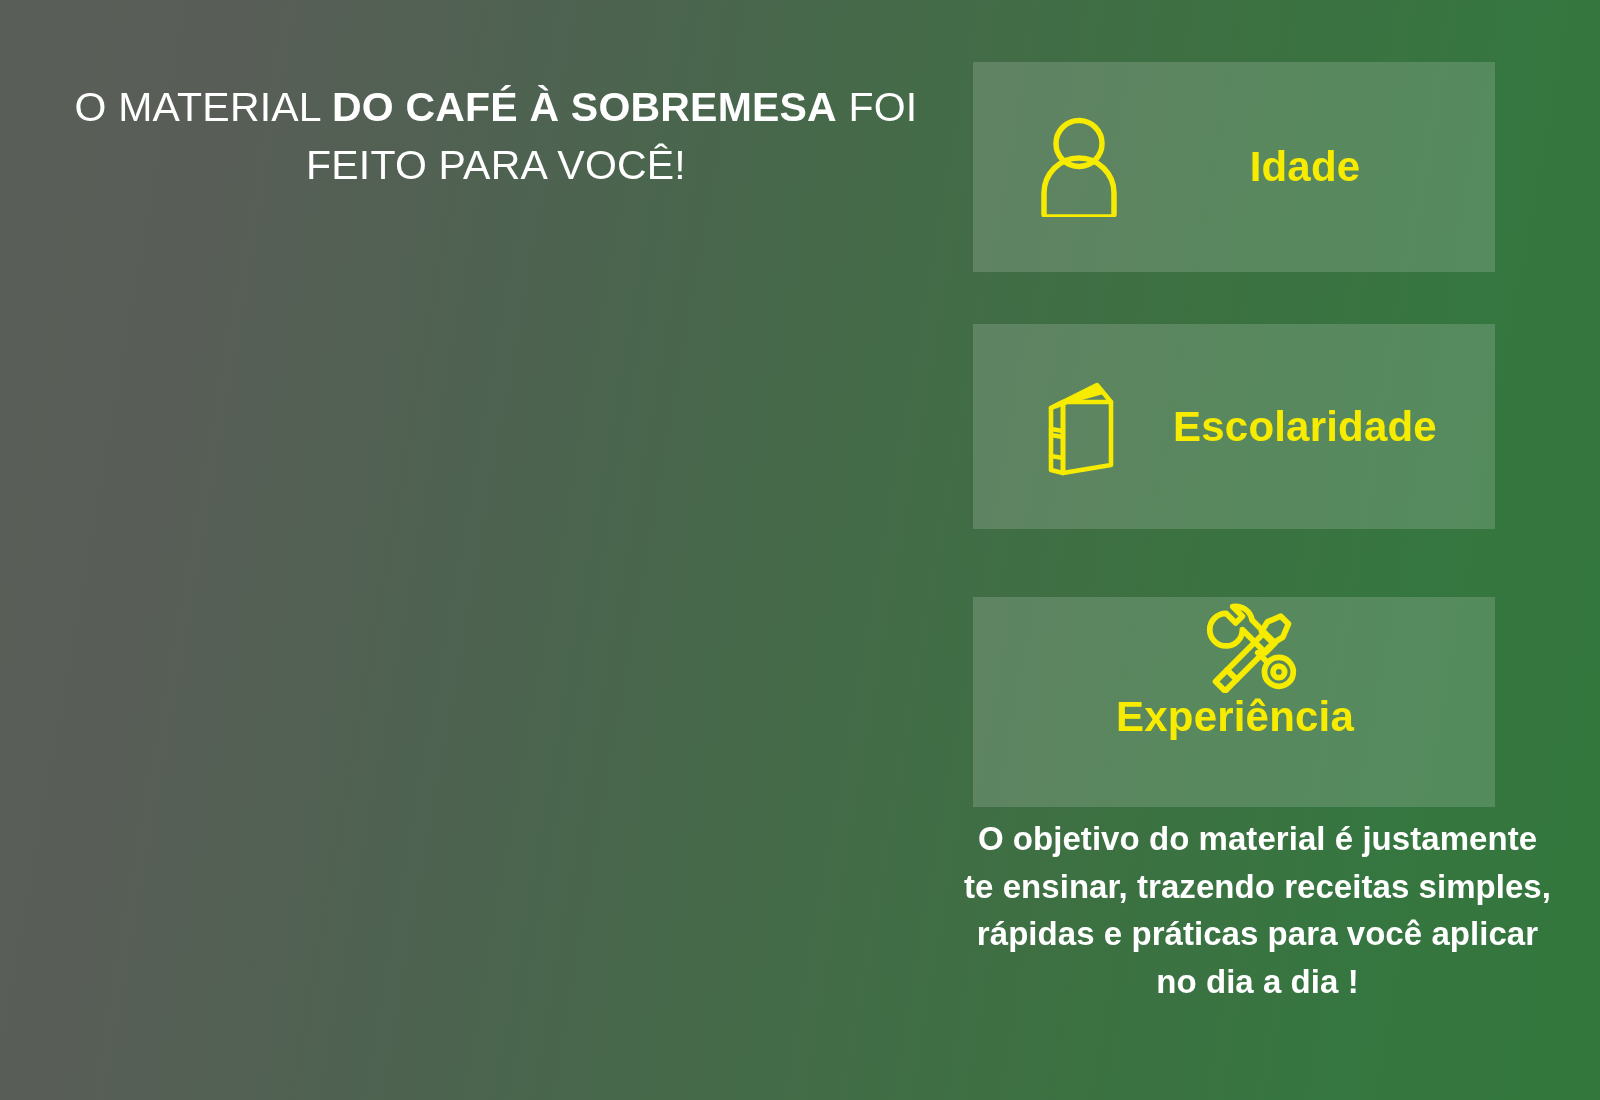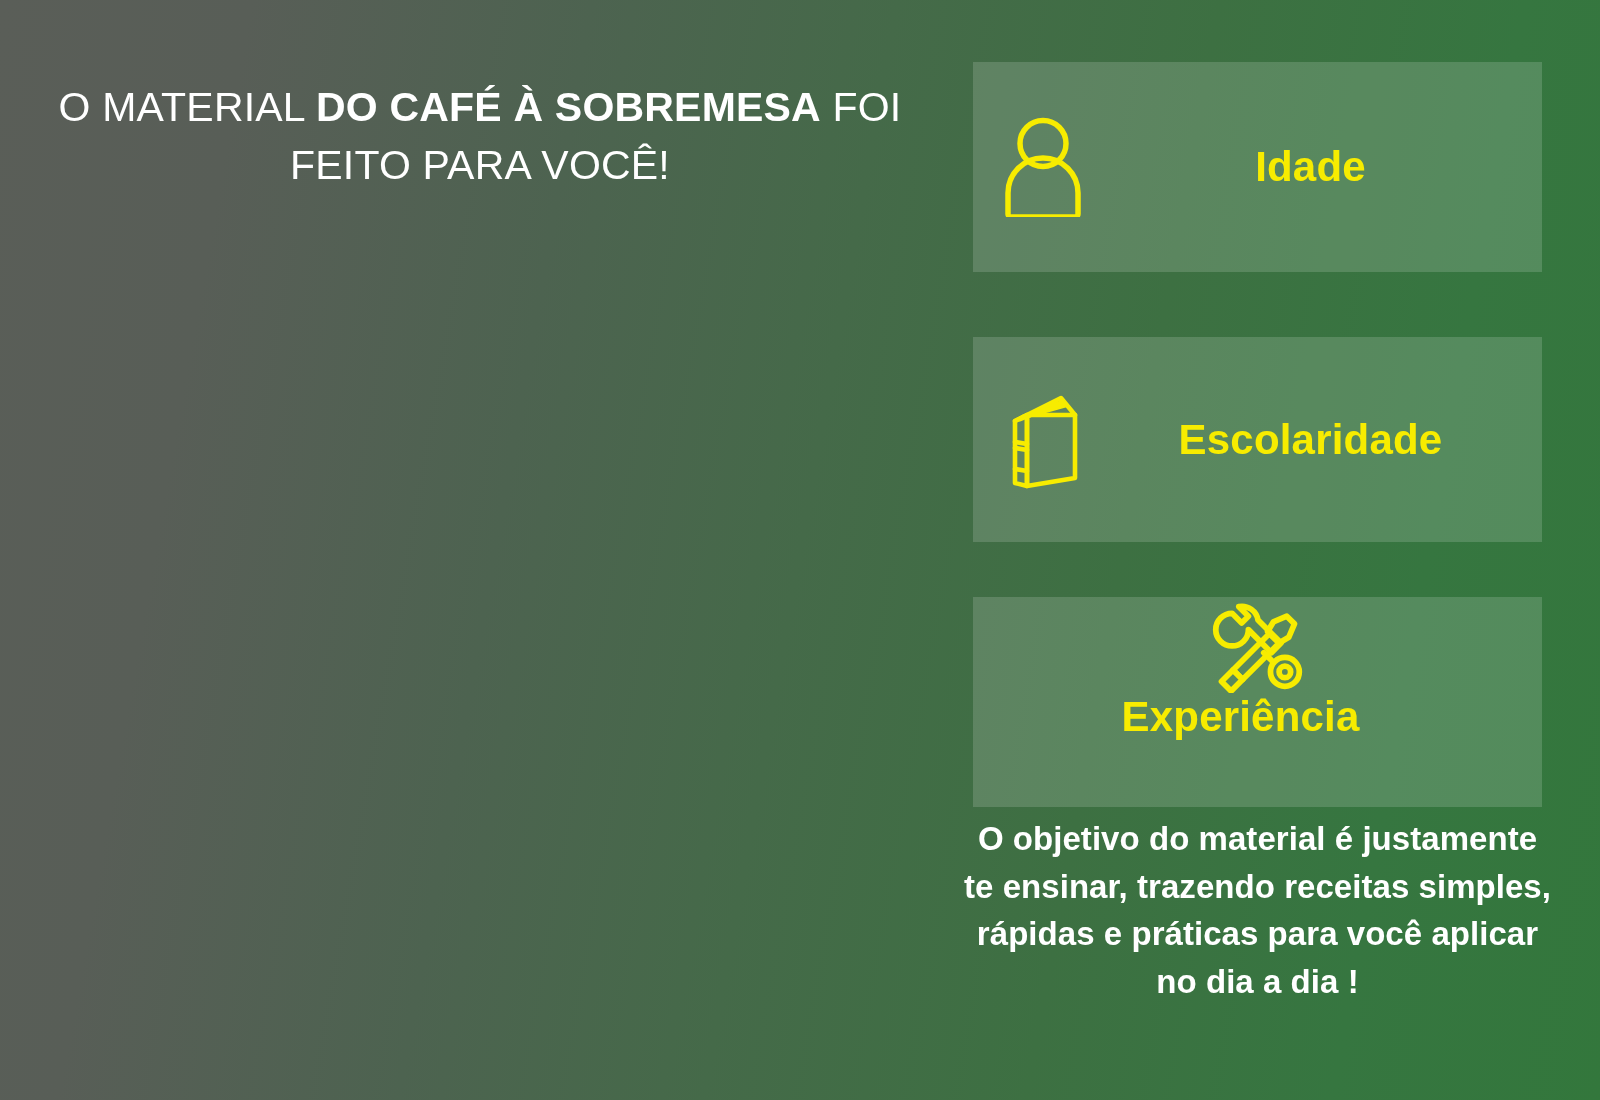--- a/index.html
+++ b/index.html
@@ -24,21 +24,21 @@
                 #456a49 50%,
                 #3d7042 68%,
                 #367640 85%,
                 #33773c 100%);
     overflow: hidden;
   }
 
   
   .left-col {
     position: absolute;
-    left: 0;
+    left: 16px;
     top: 0;
     width: 955px;
     height: 908px;
   }
 
   .kicker {
     position: absolute;
     left: 40px;
     top: 78px;
     width: 880px;
@@ -71,27 +71,28 @@
     position: absolute;
     left: 973px;
     top: 0;
     width: 569px;
     height: 1100px;
   }
 
   .card {
     position: absolute;
     left: 0;
-    width: 569px;
+    width: 486px;
     background: rgba(255, 255, 255, 0.155);
     display: flex;
     align-items: center;
+    padding-left: 36px;
   }
   .card-1 { top: 62px;  height: 210px; }
-  .card-2 { top: 337px; height: 205px; justify-content: flex-end; }
+  .card-2 { top: 324px; height: 205px; justify-content: flex-end; }
   .card-3 { top: 597px; height: 210px; flex-direction: column; }
 
   .card-icon {
     flex: 0 0 auto;
     width: 140px;
     display: flex;
     align-items: center;
     justify-content: center;
   }
   .card-icon svg {

